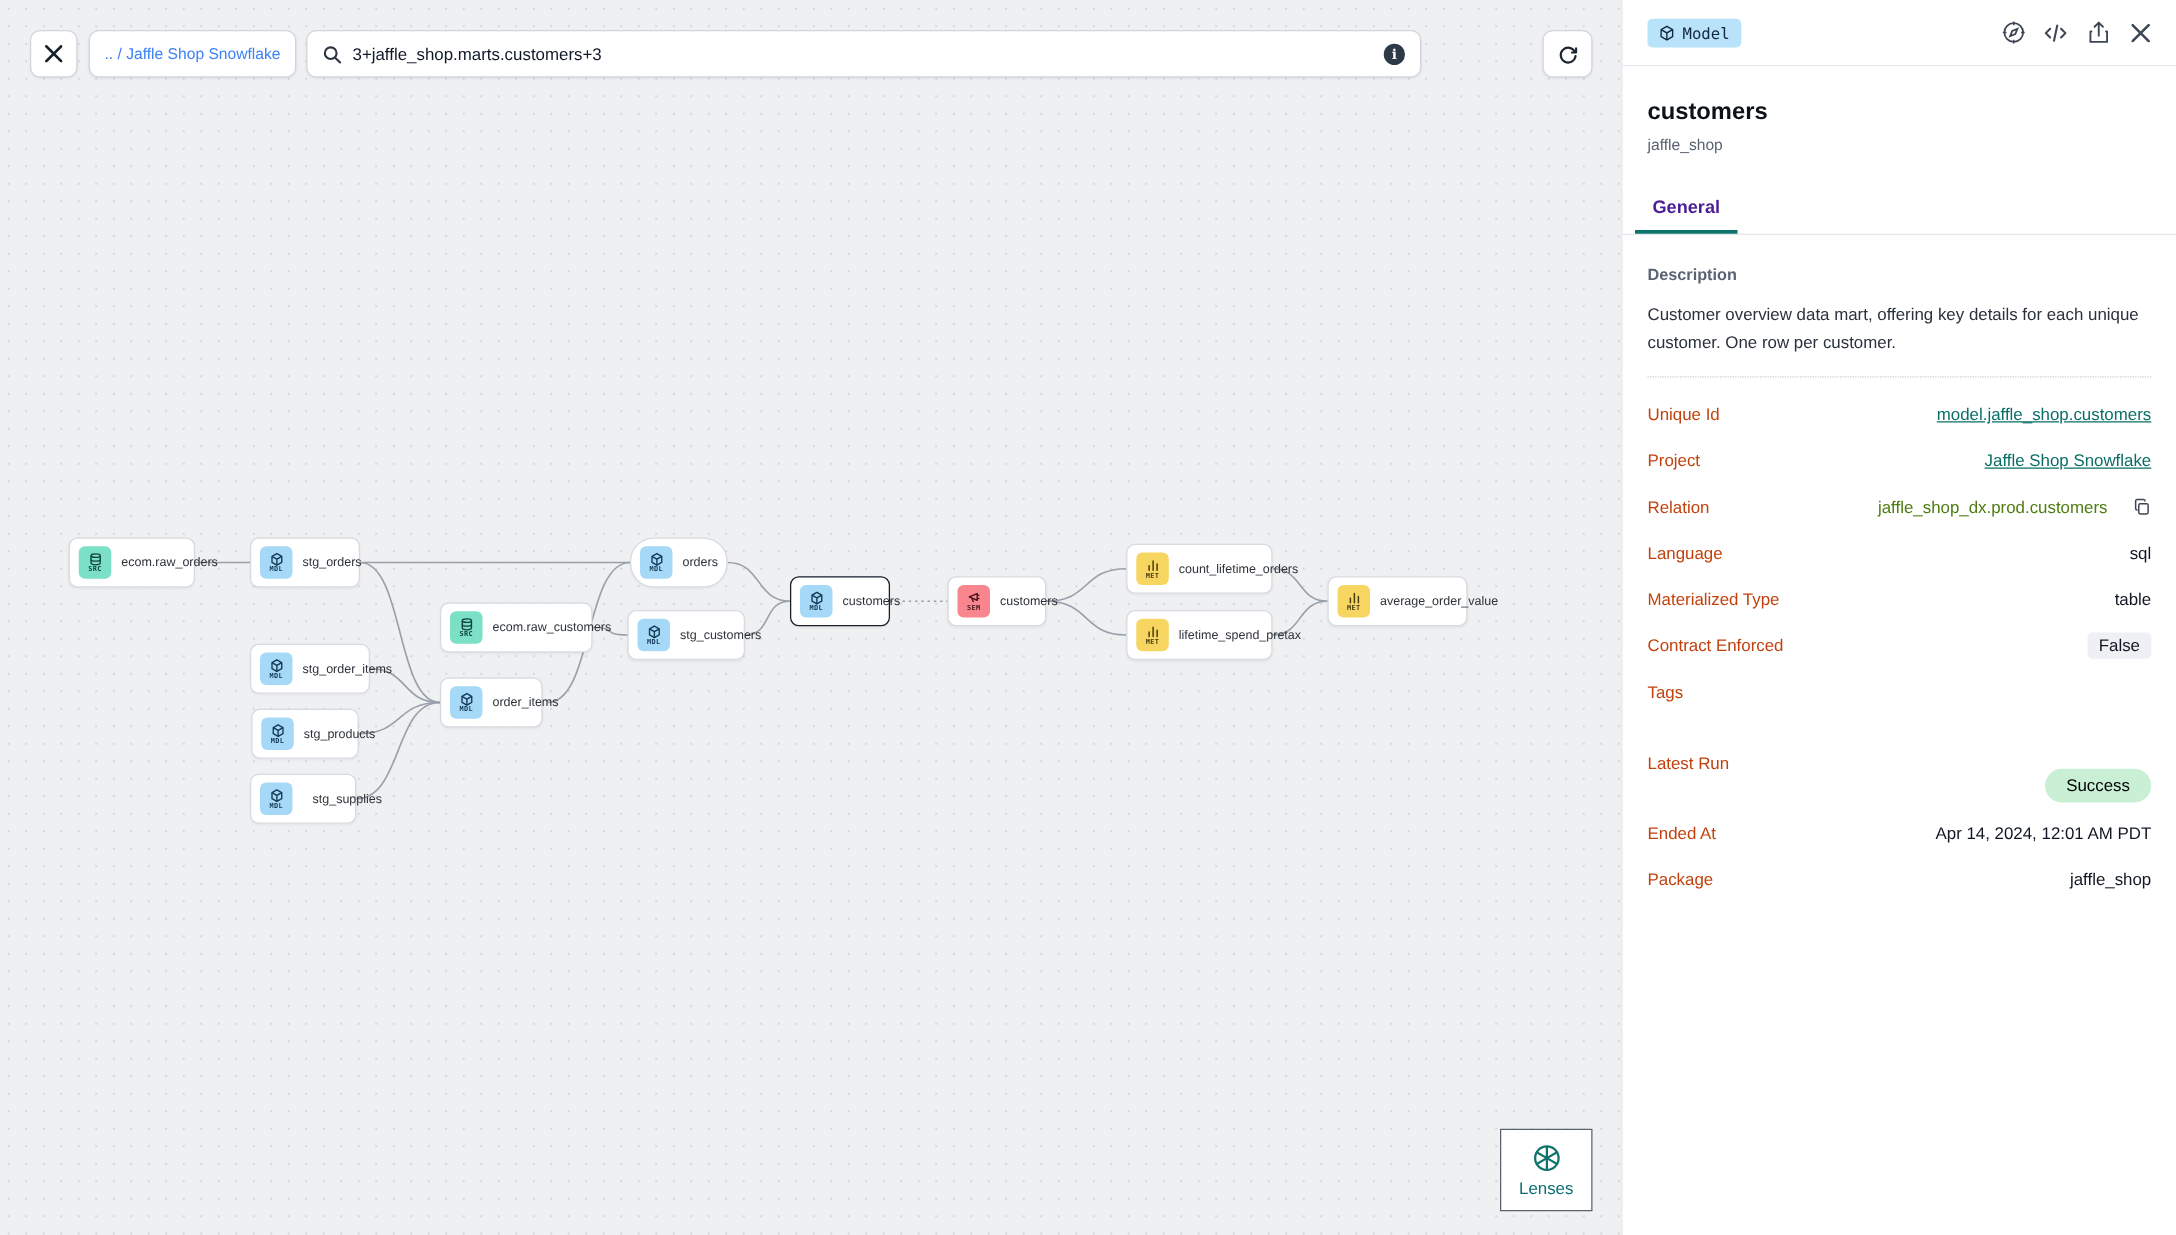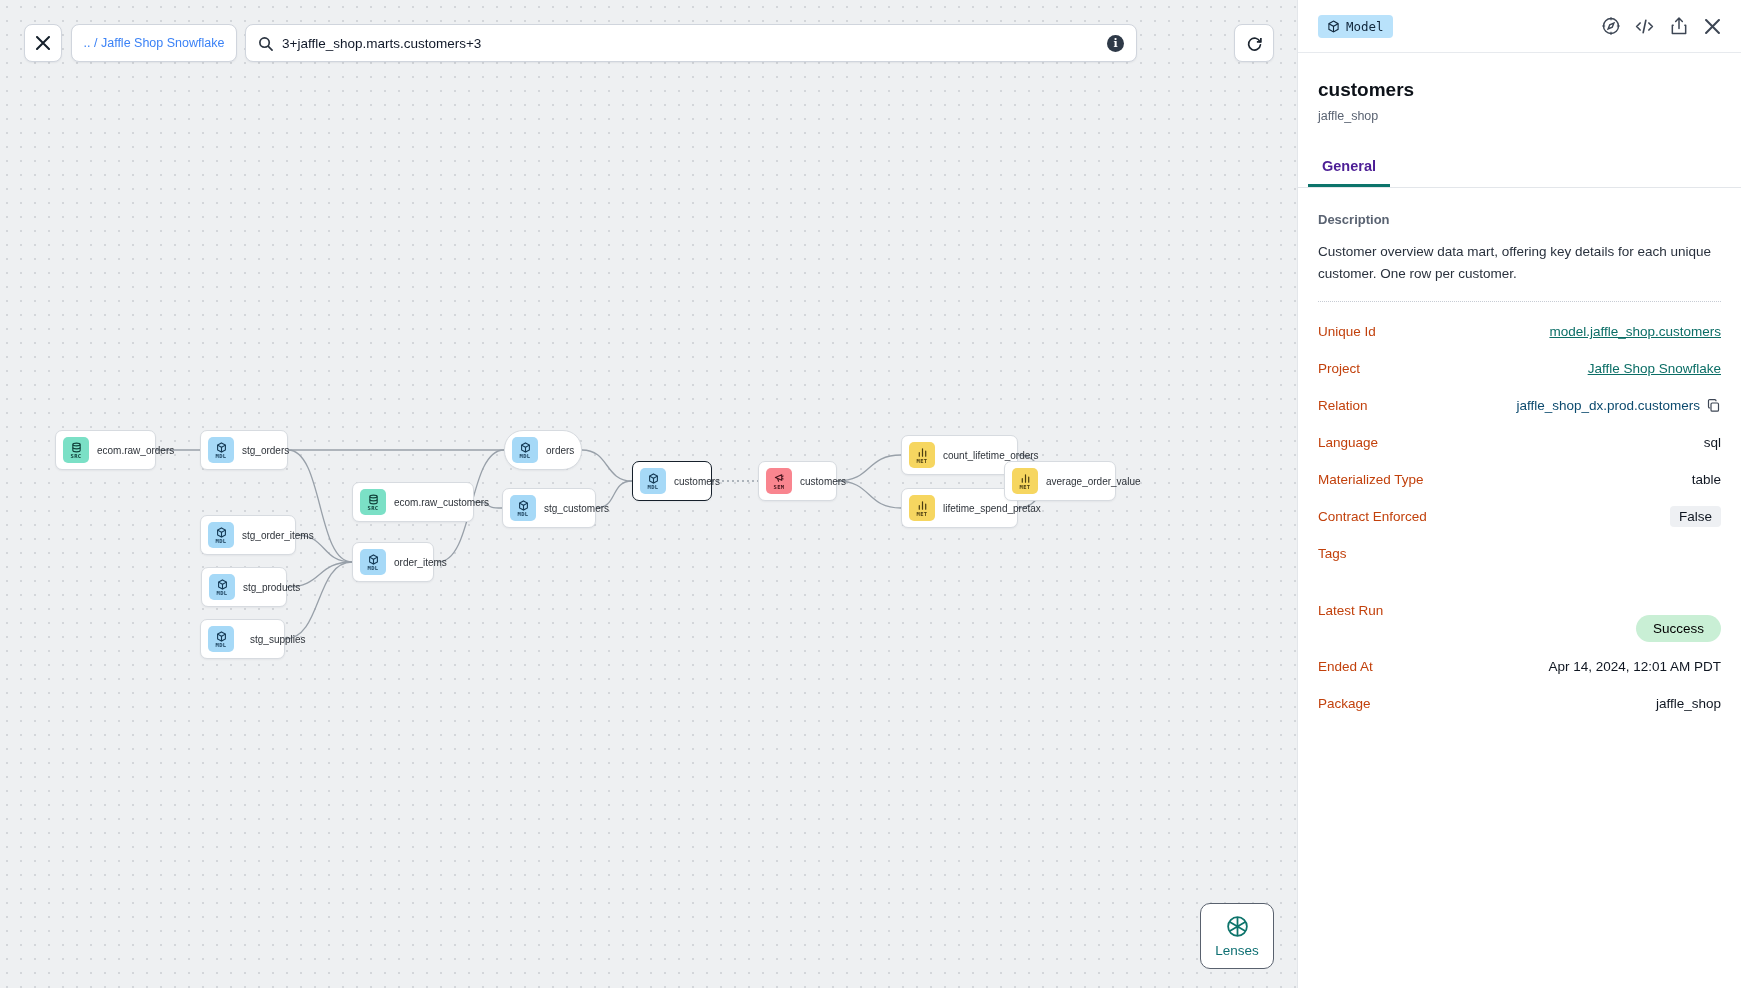--- a/index.html
+++ b/index.html
@@ -34,21 +34,21 @@
   .node.selected { border:1.8px solid #16202b; }
   .node-icon { width:26px; height:26px; border-radius:5px; display:flex; flex-direction:column;
     align-items:center; justify-content:center; gap:0; flex:none; }
   .node-icon .glyph { line-height:0; }
   .node-icon .icon-label { font-family:"DejaVu Sans Mono", monospace; font-size:5.5px; font-weight:bold;
     letter-spacing:.3px; line-height:6px; }
   .node-label { font-size:10px; color:#2e333a; white-space:nowrap; }
 
   
   .lenses { position:absolute; left:1200px; top:903px; width:74px; height:66px; background:#fff;
-    border:1px solid #59616e; border-radius:10px; display:flex; flex-direction:column; align-items:center;
+    border:1px solid #59616e; border-radius:0; display:flex; flex-direction:column; align-items:center;
     justify-content:center; gap:4px; cursor:pointer; }
   .lenses span { font-size:13.5px; color:#0d6f72; }
 
   
   .panel { position:absolute; left:1297px; top:0; width:444px; height:988px; background:#fff;
     border-left:1px solid #e3e6ea; }
   .panel-header { height:53px; border-bottom:1px solid #e7eaee; display:flex; align-items:center;
     justify-content:space-between; padding:0 18px 0 20px; }
   .type-badge { display:flex; align-items:center; gap:6px; background:#b9e2fb; color:#10273c;
     border-radius:4px; padding:4px 9px; font-family:"DejaVu Sans Mono", monospace; font-size:12.5px; }
@@ -67,21 +67,21 @@
   .desc-label { font-size:13px; font-weight:bold; color:#5a6372; margin-bottom:14px; }
   .desc-text { font-size:13.5px; color:#29313d; line-height:1.62; padding-bottom:16px;
     border-bottom:1px dotted #c7ccd4; }
 
   .fields { margin-top:18px; }
   .field-row { display:flex; align-items:center; justify-content:space-between; min-height:24px;
     margin-bottom:13px; }
   .f-label { font-size:13.5px; color:#c2410c; }
   .f-val { font-size:13.5px; color:#101722; }
   .f-link { font-size:13.5px; color:#0b6e66; text-decoration:underline; cursor:pointer; }
-  .f-teal { font-size:13.5px; color:#0c4a6e; display:flex; align-items:flex-end; gap:6px; }
+  .f-teal { font-size:13.5px; color:#4d7c0f; display:flex; align-items:flex-end; gap:20px; }
   .copy-btn { cursor:pointer; display:flex; color:#3d4654; }
   .f-chip { font-size:13.5px; color:#101722; background:#eef0f3; padding:3px 9px; border-radius:4px; }
   .f-pill { font-size:13.5px; color:#000000; background:#c9efd5; padding:6px 17px; border-radius:999px;margin-top:36px; }
 
   svg { display:block; }
 </style>
 </head>
 <body>
 
 <div class="canvas">
@@ -253,21 +253,21 @@
         <span class="node-icon" style="background:#f6d660;color:#4a3c10">
           <span class="glyph">
             <svg width="11" height="11" viewBox="0 0 24 24" fill="none" stroke="#4a3c10" stroke-width="2.6" stroke-linecap="round">
               <path d="M5 20 V12 M12 20 V4 M19 20 V9"></path>
             </svg>
           </span>
           <span class="icon-label">MET</span>
         </span>
         <span class="node-label">lifetime_spend_pretax</span>
       </div>
-      <div class="node" style="left: 1004px; top: 461px; width: 112px;">
+      <div class="node" style="left: 1062px; top: 461px; width: 112px;">
         <span class="node-icon" style="background:#f6d660;color:#4a3c10">
           <span class="glyph">
             <svg width="11" height="11" viewBox="0 0 24 24" fill="none" stroke="#4a3c10" stroke-width="2.6" stroke-linecap="round">
               <path d="M5 20 V12 M12 20 V4 M19 20 V9"></path>
             </svg>
           </span>
           <span class="icon-label">MET</span>
         </span>
         <span class="node-label">average_order_value</span>
       </div>

